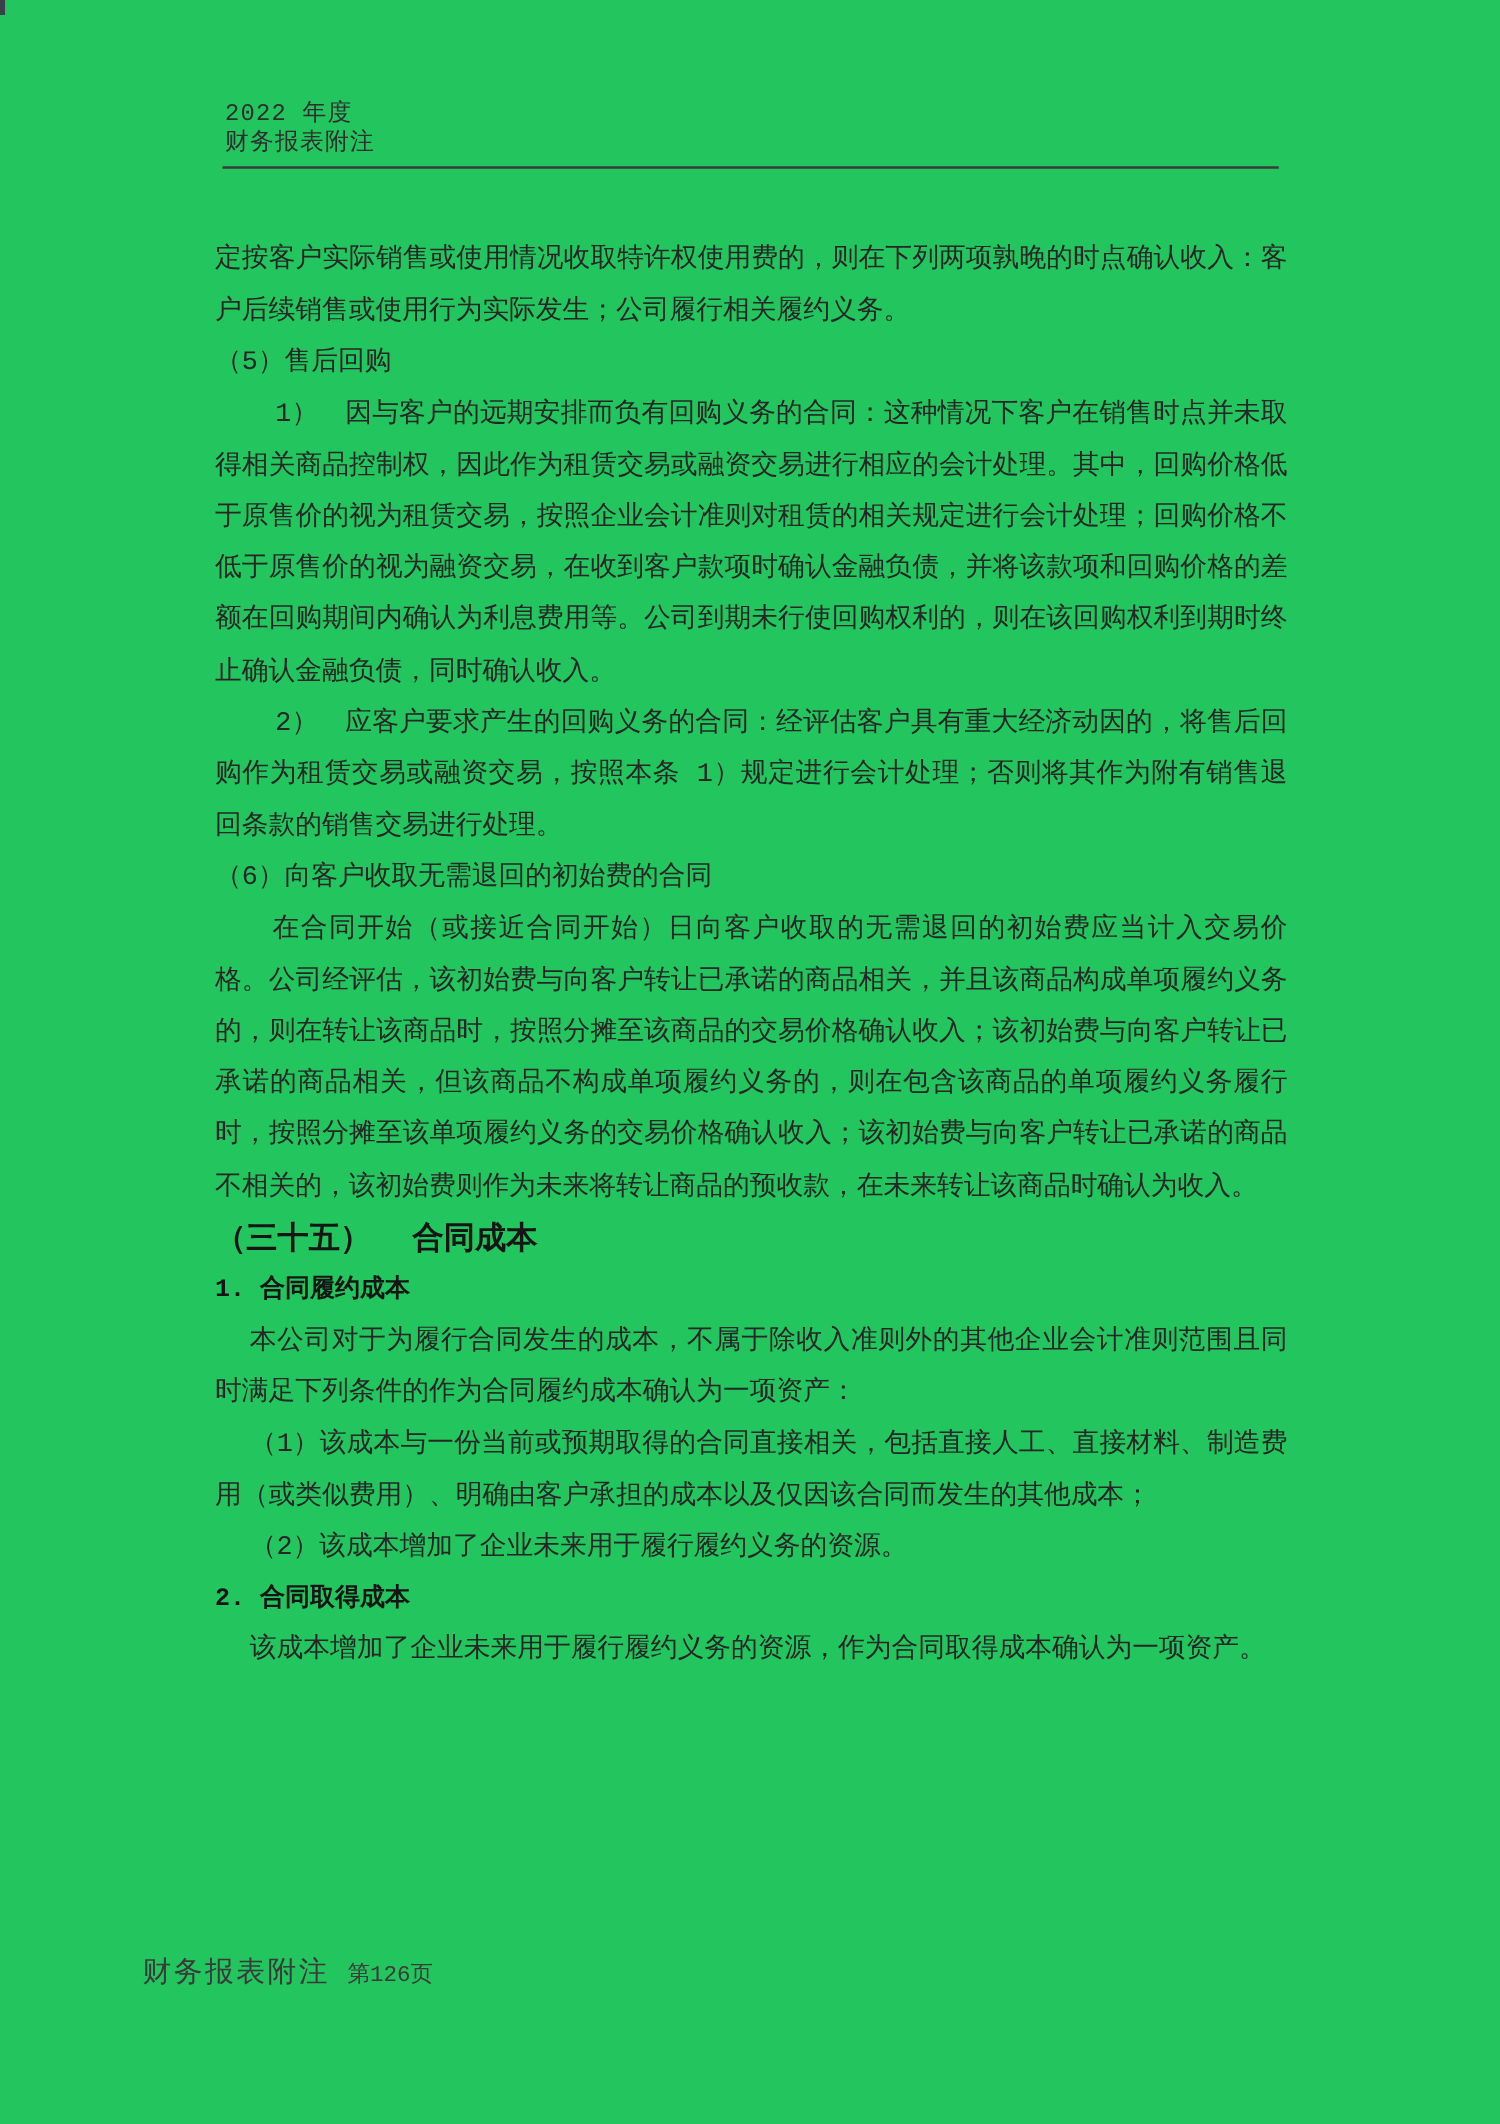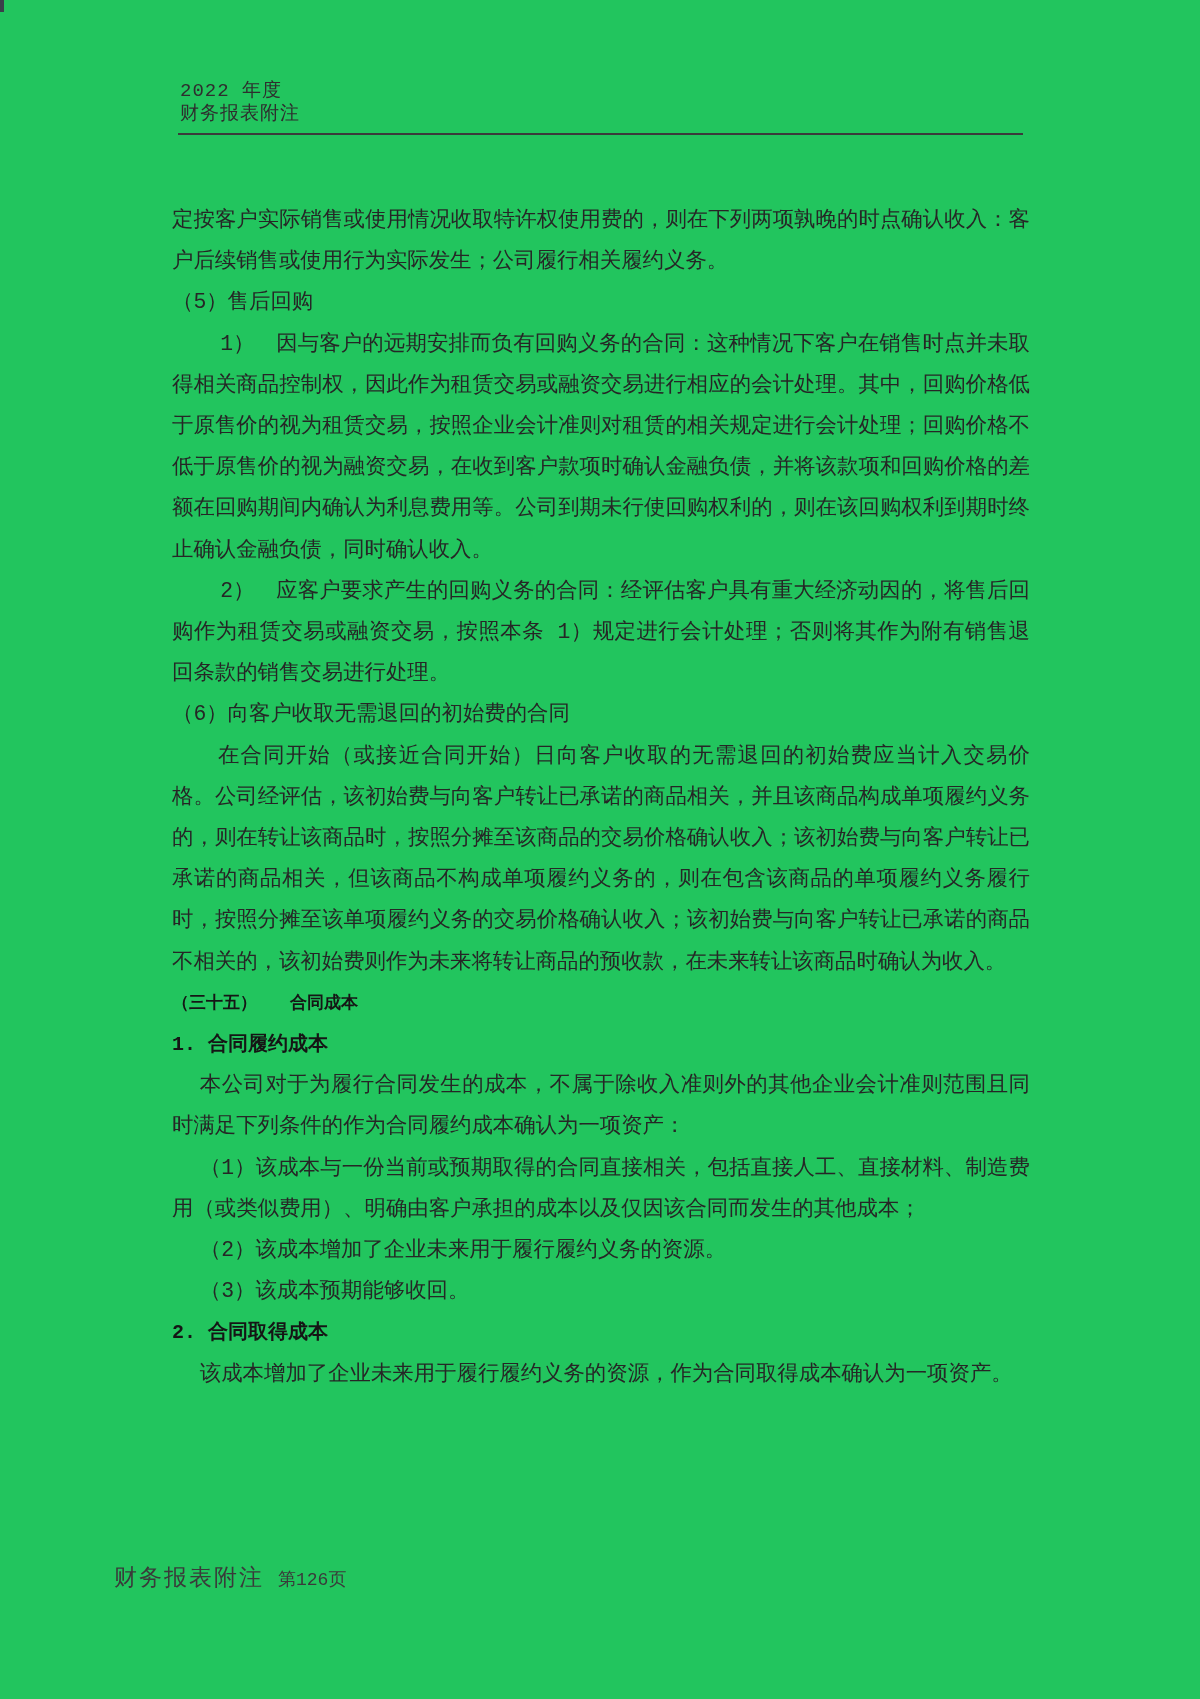--- a/index.html
+++ b/index.html
@@ -39,41 +39,41 @@
     left: 178px;
     top: 133px;
     width: 845px;
     height: 0;
     border-top: 2.5px solid #3b3b3b;
   }
   
   .content {
     position: absolute;
     left: 172px;
-    top: 200px;
+    top: 188px;
     width: 858px;
     font-size: 21.4px;
     line-height: 41.2px;
     text-align: justify;
     text-justify: inter-character;
   }
   .content p, .content .heading-row {
     margin: 0;
     padding: 0;
   }
   .p-hang        { margin-left: 95px; }
   .p-hang-indent { margin-left: 95px; text-indent: 2.15em; }
   .p-sub         { margin-left: 122px; text-align: left; }
   .p-body        { text-indent: 1.3em; }
   .p-body-num    { text-indent: 2.25em; }
   .heading-row {
     margin-left: 38px;
     margin-top: 12px;
     font-weight: bold;
-    font-size: 17px;
+    font-size: 25px;
     color: #151515;
     text-align: left;
   }
   .heading-row .heading-num { display: inline-block; }
   .heading-row .heading-title { display: inline-block; margin-left: 33px; }
   .p-subhead {
     margin-left: 38px;
     margin-top: 3px;
     font-weight: bold;
     font-size: 20px;
@@ -132,21 +132,20 @@
     </div>
 
     <p class="p-subhead">1. 合同履约成本</p>
 
     <p class="p-body">本公司对于为履行合同发生的成本，不属于除收入准则外的其他企业会计准则范围且同时满足下列条件的作为合同履约成本确认为一项资产：</p>
 
     <p class="p-body">（1）该成本与一份当前或预期取得的合同直接相关，包括直接人工、直接材料、制造费用（或类似费用）、明确由客户承担的成本以及仅因该合同而发生的其他成本；</p>
 
     <p class="p-body">（2）该成本增加了企业未来用于履行履约义务的资源。</p>
 
-    <p class="p-body">（3）该成本预期能够收回。</p>
 
 
     <p class="p-subhead">2. 合同取得成本</p>
 
     <p class="p-body">该成本增加了企业未来用于履行履约义务的资源，作为合同取得成本确认为一项资产。</p>
 
   </div>
 
   <div class="footer">
     <span class="footer-title">财务报表附注</span><span class="footer-pageno">第126页</span>

